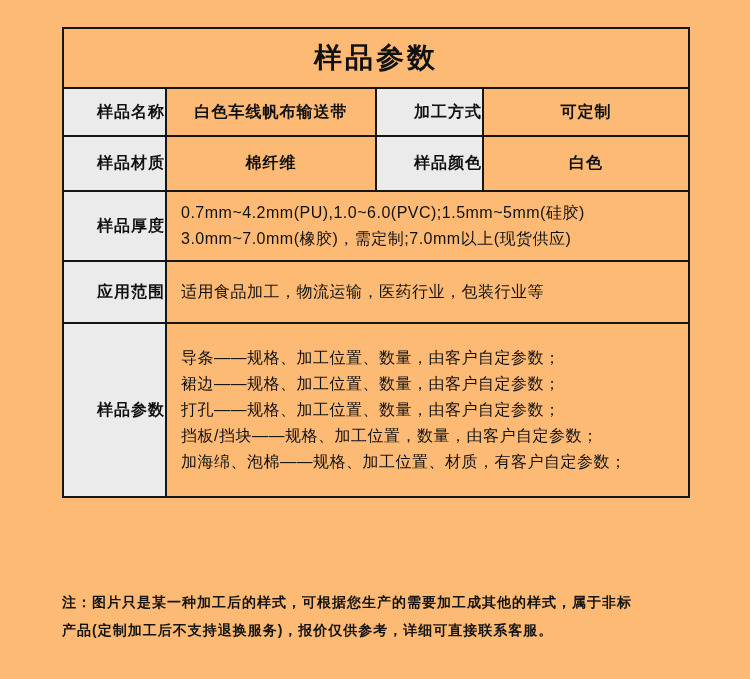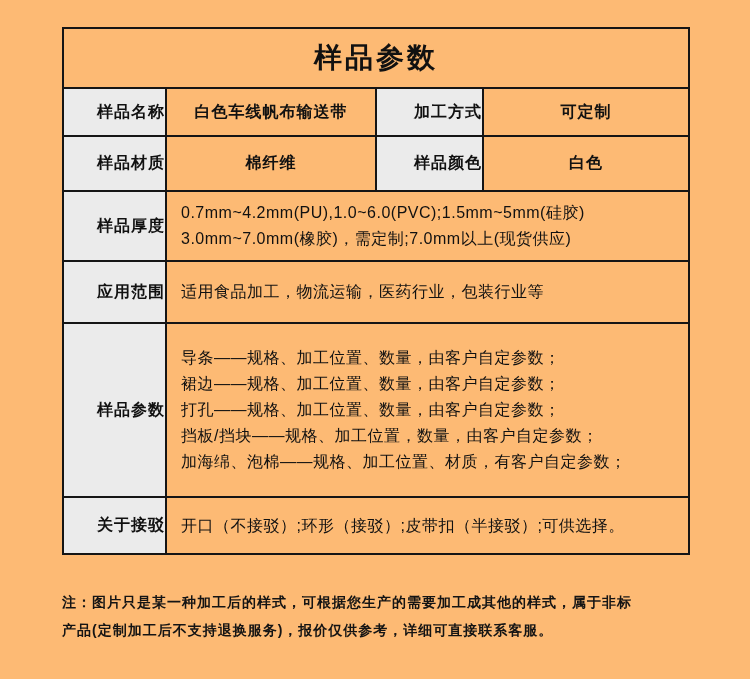--- a/index.html
+++ b/index.html
@@ -121,24 +121,20 @@
       <td class="label-cell">样品参数</td>
       <td colspan="3" class="content-cell">
         <div>导条——规格、加工位置、数量，由客户自定参数；</div>
         <div>裙边——规格、加工位置、数量，由客户自定参数；</div>
         <div>打孔——规格、加工位置、数量，由客户自定参数；</div>
         <div>挡板/挡块——规格、加工位置，数量，由客户自定参数；</div>
         <div>加海绵、泡棉——规格、加工位置、材质，有客户自定参数；</div>
       </td>
     </tr>
 
-    <tr class="r-join">
-      <td class="label-cell">关于接驳</td>
-      <td colspan="3" class="content-cell">开口（不接驳）;环形（接驳）;皮带扣（半接驳）;可供选择。</td>
-    </tr>
   </tbody>
     </table>
 
   <div class="footer-note">
     <div>注：图片只是某一种加工后的样式，可根据您生产的需要加工成其他的样式，属于非标</div>
     <div>产品(定制加工后不支持退换服务)，报价仅供参考，详细可直接联系客服。</div>
   </div>
 
 </div>
 

